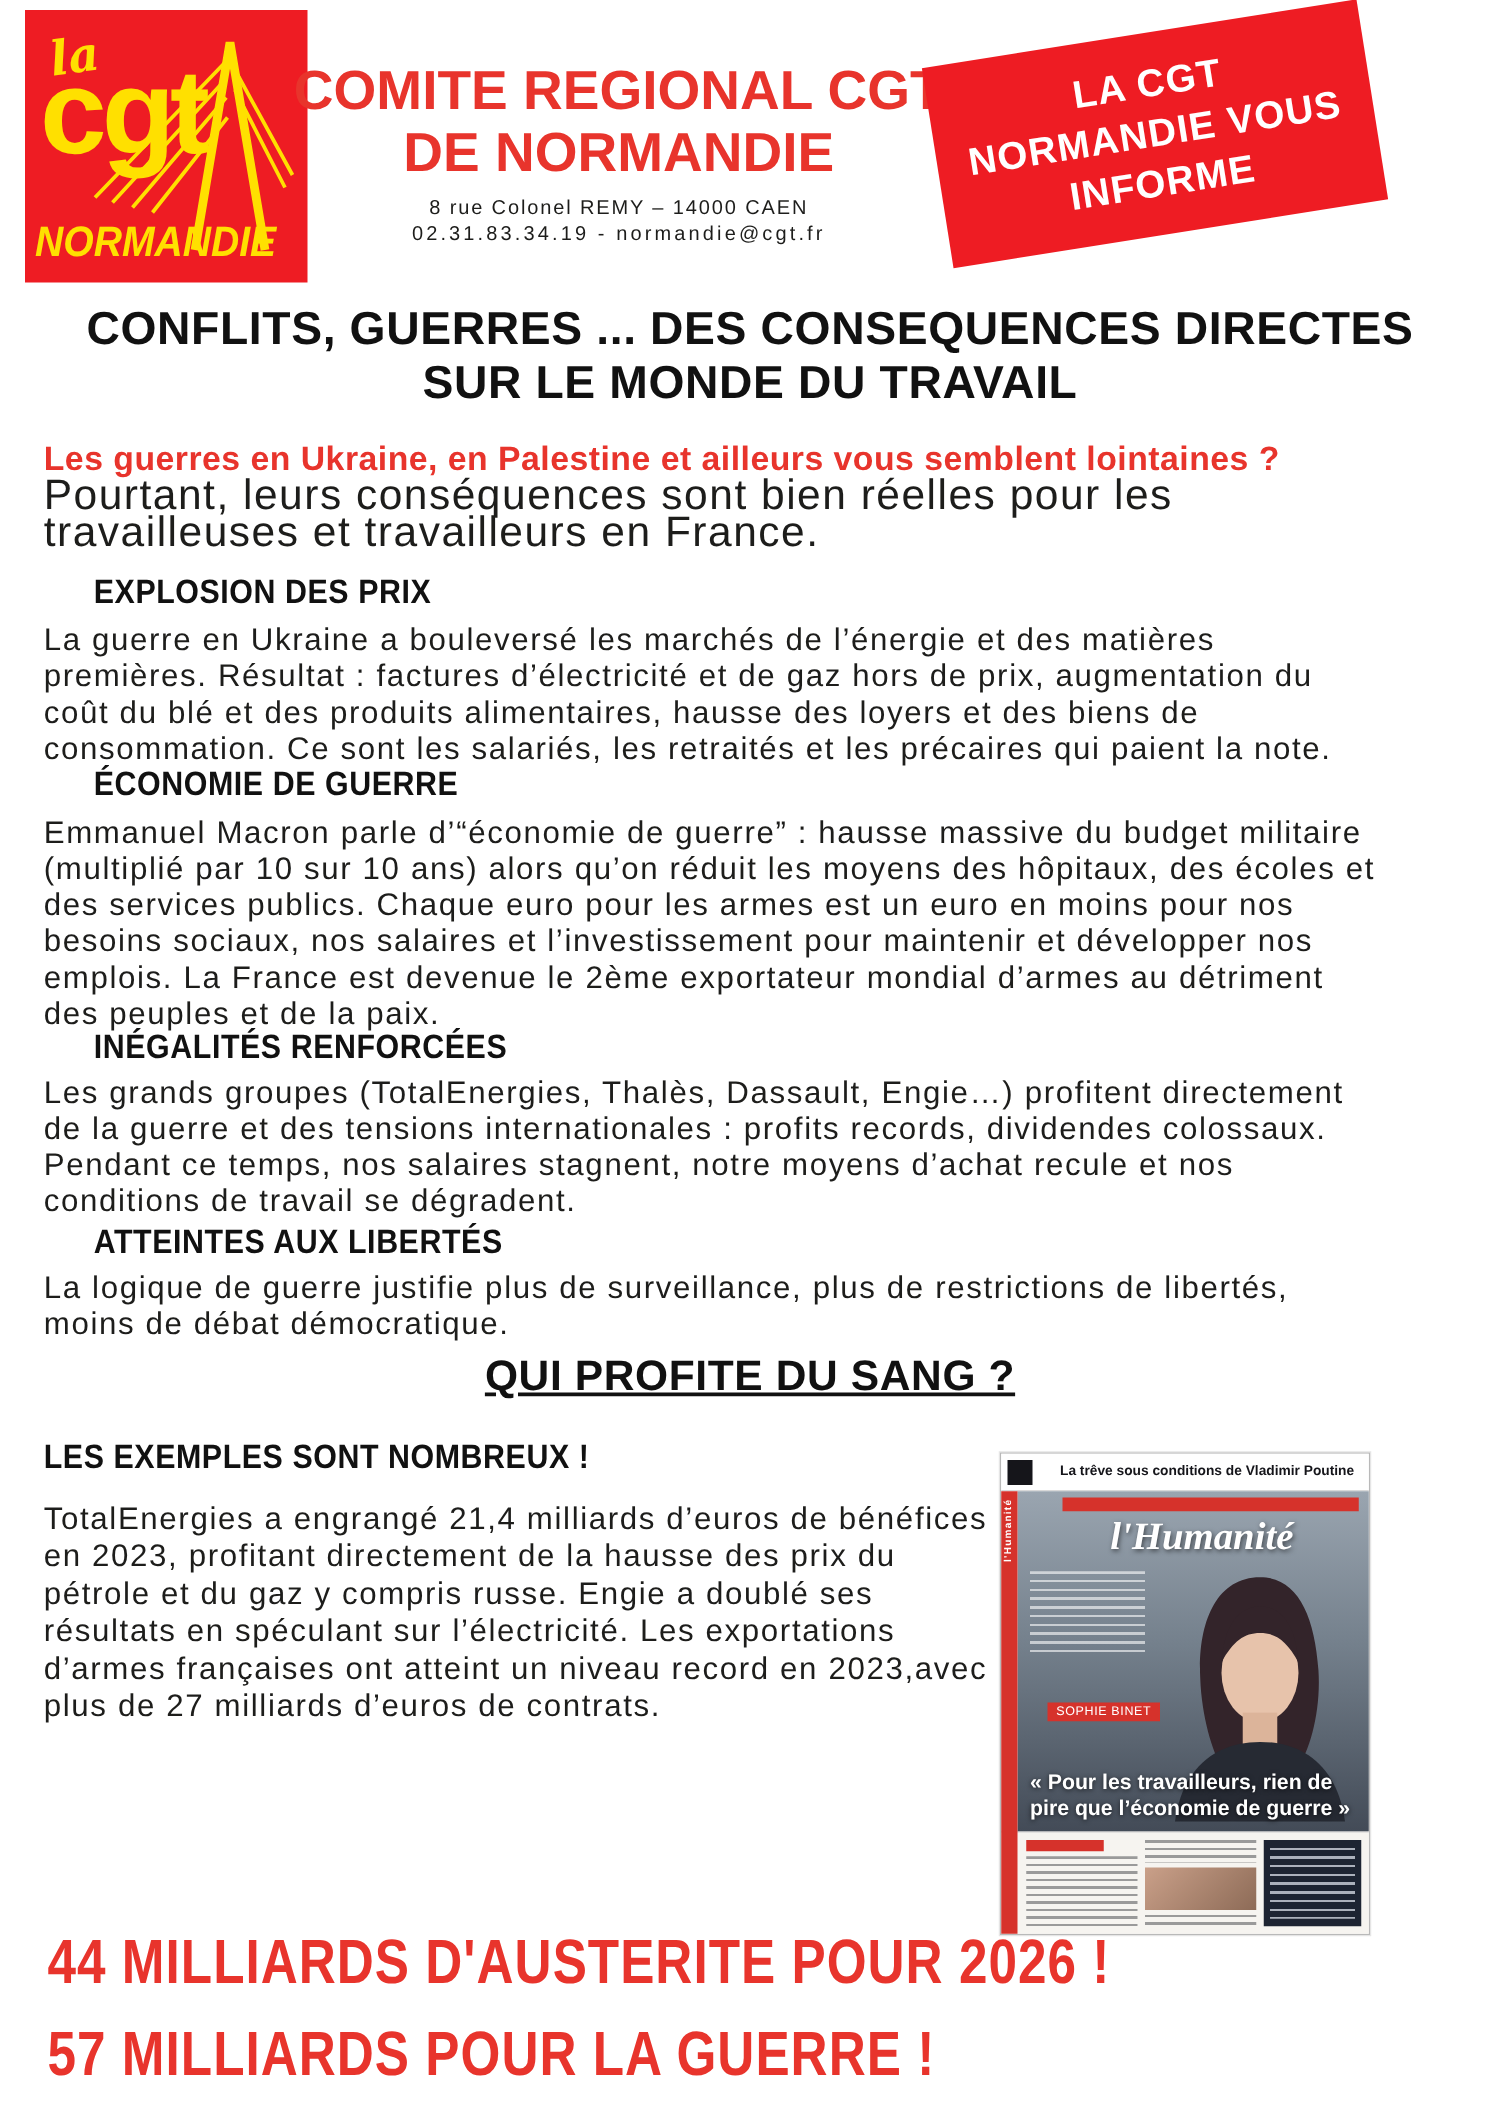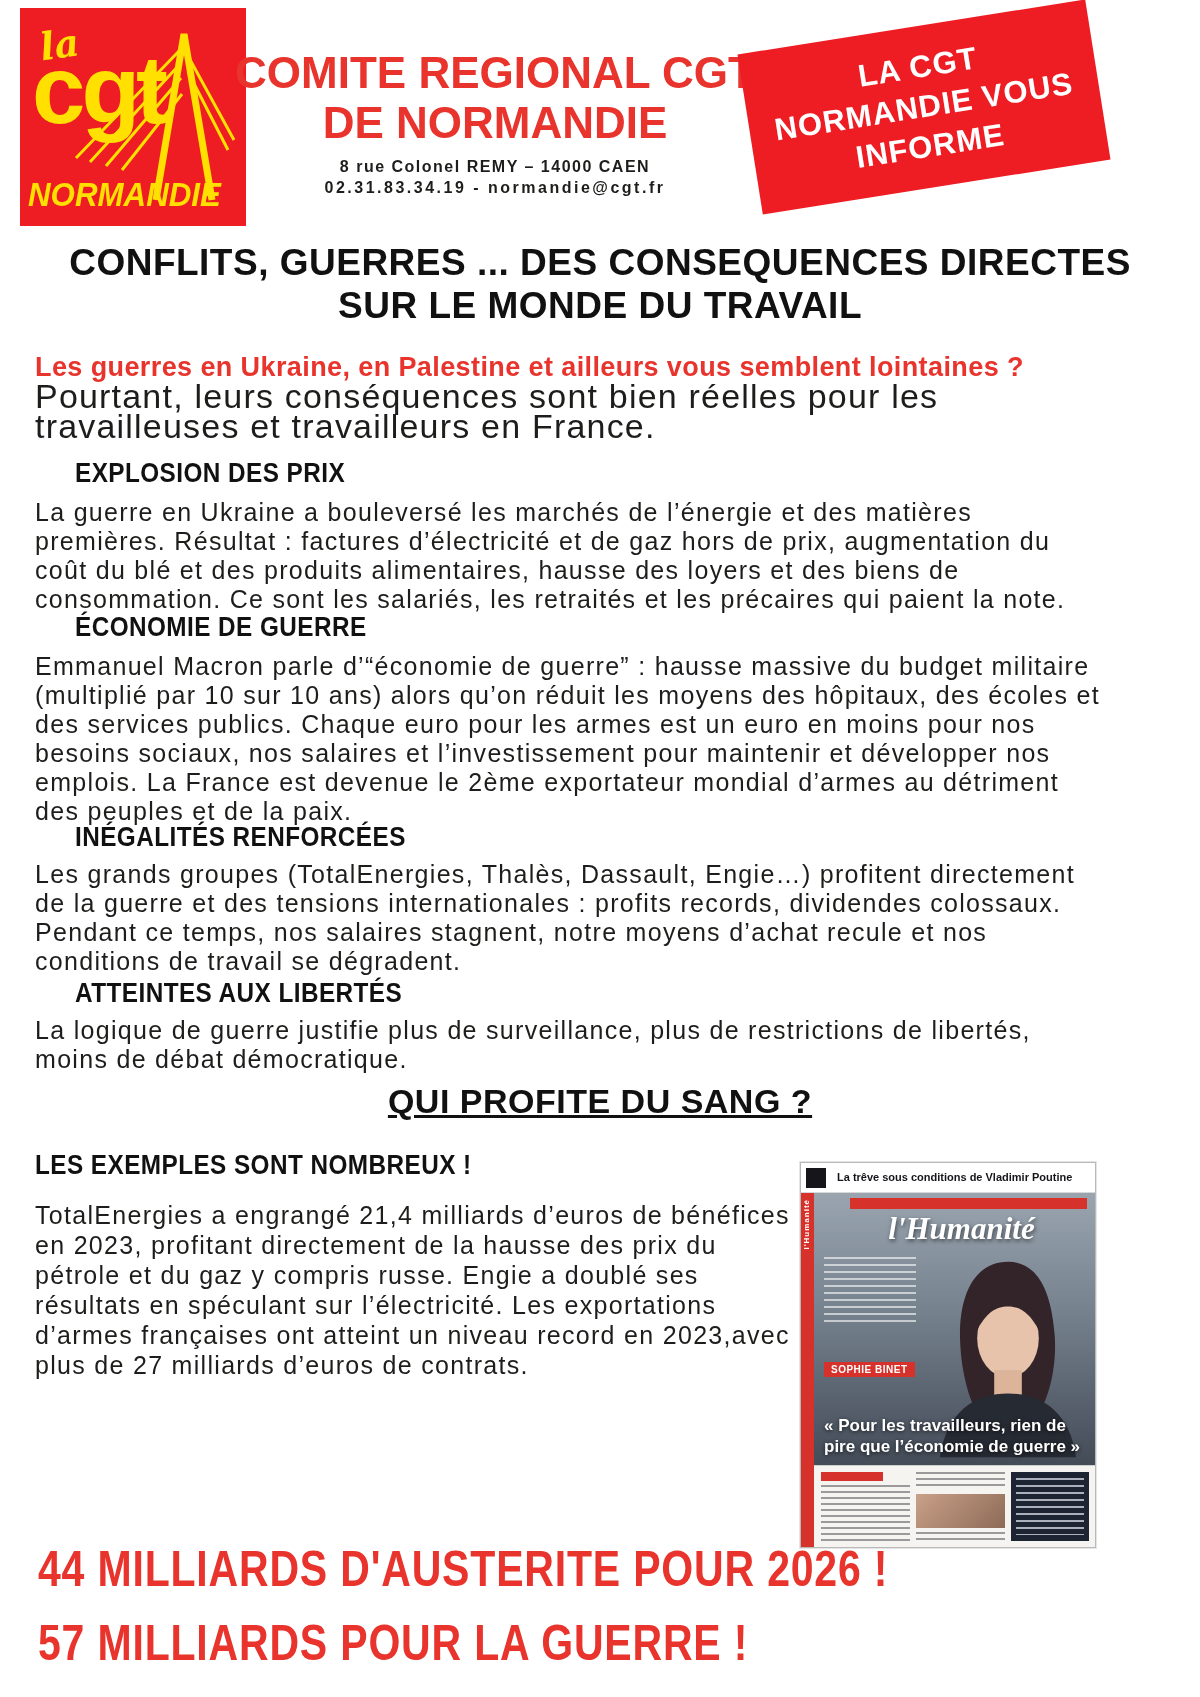--- a/index.html
+++ b/index.html
@@ -15,21 +15,21 @@
   .logo-la { position:absolute; left:20px; top:14px; color:#ffe000; font-size:38px; font-weight:700;
              font-style:italic; font-family:"DejaVu Serif", serif; transform:rotate(-8deg); }
   .logo-cgt { position:absolute; left:12px; top:34px; color:#ffe000; font-size:96px; font-weight:800;
               letter-spacing:-4px; line-height:1; }
   .logo-region { position:absolute; left:8px; bottom:12px; color:#ffe000; font-size:34px; font-weight:800;
                  font-style:italic; letter-spacing:0; transform:scaleX(0.92); transform-origin:left center;
                  white-space:nowrap; }
 
   .org { position:absolute; left:235px; top:48px; width:520px; text-align:center; }
   .org-l1 { color:#e8342c; font-size:44px; font-weight:800; line-height:1.14; letter-spacing:0; }
-  .addr { color:#1d1d1b; font-weight:700; }
+  .addr { color:#1d1d1b; font-weight:400; }
   .a1 { margin-top:10px; font-size:16px; letter-spacing:1.5px; }
   .a2 { margin-top:3px; font-size:16px; letter-spacing:2.5px; }
 
   .banner { position:absolute; left:748px; top:26px; width:352px; height:162px; background:#ee1c23;
             transform:rotate(-9deg); display:flex; flex-direction:column; justify-content:center;
             align-items:center; color:#fff; font-weight:800; font-size:31px; line-height:1.3;
             letter-spacing:1px; text-align:center; }
 
   
   .headline { position:absolute; top:242px; left:60px; width:1080px; text-align:center;
@@ -46,35 +46,35 @@
   .mid { position:absolute; top:1082px; left:0; width:1200px; text-align:center;
          font-size:34px; font-weight:800; color:#111; letter-spacing:0.5px;text-decoration:underline; }
   .ex-h { position:absolute; top:1150px; left:35px; font-size:27px; font-weight:800; color:#111;
           transform:scaleX(0.9); transform-origin:left center; white-space:nowrap; letter-spacing:0.5px; }
   .ex-b { position:absolute; top:1200px; left:35px; width:755px; font-size:25px; line-height:30px;
           letter-spacing:1.3px; }
 
   
   .np { position:absolute; left:800px; top:1162px; width:296px; height:386px; background:#fff;
         border:1px solid #b9b9b9; box-shadow:0 0 0 1px #e5e5e5; }
-  .np-top { height:30px; display:flex; align-items:center; gap:11px; padding:3px 5px;
+  .np-top { height:30px; display:flex; align-items:center; gap:22px; padding:3px 5px;
             border-bottom:1px solid #d8d8d8; background:#fff; }
   .np-logo { width:20px; height:20px; background:#15151a; flex:0 0 auto; }
   .np-top-text { font-size:11px; font-weight:700; color:#15151a; line-height:1.05; }
   .np-main { position:relative; height:272px; margin-left:13px;
              background:linear-gradient(180deg,#9aa5b0 0%, #74808c 45%, #434b57 100%); overflow:hidden; }
   .np-redbar { position:absolute; top:5px; left:36px; right:8px; height:11px; background:#d6322b; }
   .np-masthead { position:absolute; top:18px; left:20px; right:6px; text-align:center; color:#fff;
                  font-size:31px; font-weight:800; font-style:italic;
                  font-family:"Liberation Serif", serif; text-shadow:1px 2px 4px rgba(0,0,0,.55); }
   .np-introlines { position:absolute; left:10px; top:64px; width:92px; height:66px; opacity:.6;
                    background:repeating-linear-gradient(180deg,#fff 0 2px, transparent 2px 7px); }
   .np-portrait { position:absolute; right:2px; top:44px; width:170px; height:228px; }
-  .np-kicker { position:absolute; left:10px; bottom:88px; background:#d6322b; color:#fff;
-               font-size:10px; font-weight:700; padding:2px 7px; letter-spacing:0.5px;text-align:center; }
+  .np-kicker { position:absolute; left:24px; bottom:88px; background:#d6322b; color:#fff;
+               font-size:10px; font-weight:400; padding:2px 7px; letter-spacing:0.5px;text-align:center; }
   .np-quote { position:absolute; left:10px; right:8px; bottom:8px; color:#fff; font-size:17px;
               font-weight:800; line-height:1.25; text-shadow:0 1px 4px rgba(0,0,0,.7); }
   .np-spine { position:absolute; left:0; top:30px; bottom:0; width:13px; background:#d6322b; }
   .np-spine span { position:absolute; top:6px; left:1px; color:#fff; font-size:8px; font-weight:700;
                    writing-mode:vertical-rl; transform:rotate(180deg); letter-spacing:1px; }
   .np-bottom { height:82px; background:#f6f4f0; border-top:1px solid #cfcfcf; display:flex; gap:6px;
                padding:6px 6px 6px 20px; }
   .np-col { flex:1; display:flex; flex-direction:column; gap:4px; }
   .np-minired { height:9px; width:70%; background:#d6322b; }
   .lines { flex:1; background:repeating-linear-gradient(180deg,#9a9a9a 0 2px, transparent 2px 6px); }

